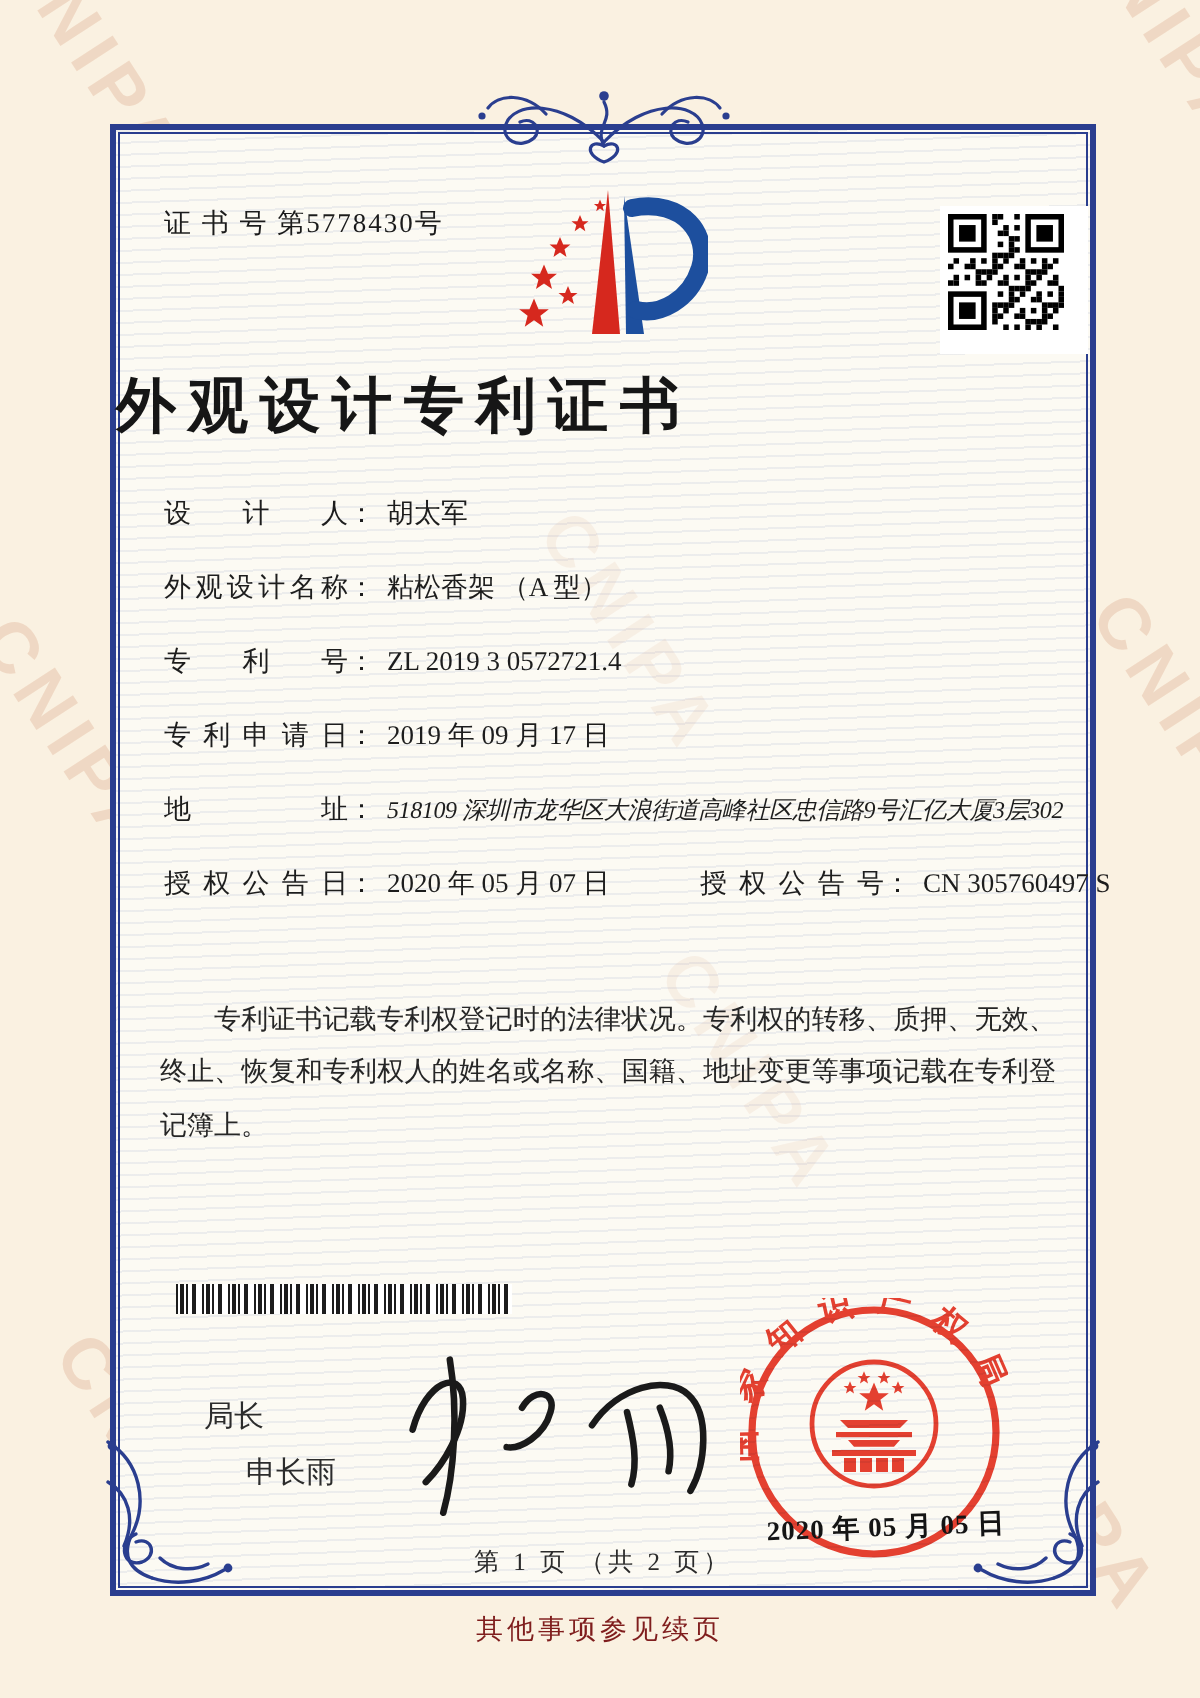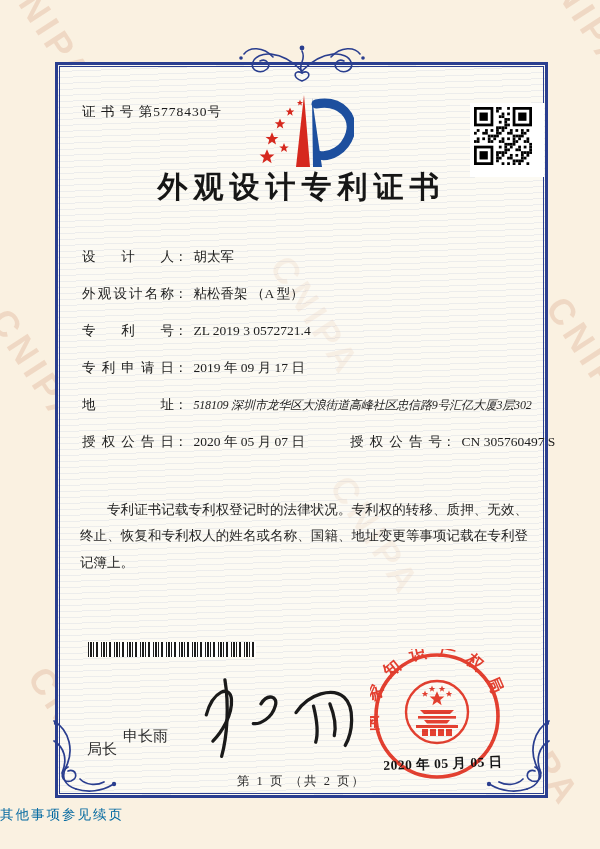--- a/index.html
+++ b/index.html
@@ -13,57 +13,57 @@
   
   .frame{position:absolute;left:55px;top:62px;width:487px;height:730px;
          border:3px solid #2a3e8f;background-color:#fcfaf3;
          background-image:repeating-linear-gradient(178deg,rgba(173,183,209,.20) 0 1px,transparent 1px 6px);}
   .frame-inner{position:absolute;inset:1px;border:1px solid #2a3e8f;pointer-events:none;}
   .orn{position:absolute;pointer-events:none;}
   
   .certno{position:absolute;left:24px;top:38px;font-size:13.5px;letter-spacing:1px;color:#1b1b1b;}
   .logo{position:absolute;left:196px;top:26px;width:100px;height:92px;}
   .qr{position:absolute;left:412px;top:38px;width:66px;height:66px;background:#fff;padding:4px;}
-  .title{position:absolute;left:0;top:102px;width:100%;text-align:center;
+  .title{position:absolute;left:0;top:118px;width:100%;
          font-size:30px;font-weight:bold;letter-spacing:6px;color:#161616;}
   
   .fields{position:absolute;left:24px;top:183px;width:440px;}
   .frow{height:19px;margin-bottom:18px;white-space:nowrap;font-size:13.5px;}
   .flabel{display:inline-block;width:92px;text-align:justify;text-align-last:justify;
           vertical-align:top;color:#1d1d1d;}
   .fcolon{color:#1d1d1d;}
   .fvalue{margin-left:6px;color:#1d1d1d;}
   .frow.addr .fvalue{font-size:12px;letter-spacing:-0.2px;font-style:italic;}
   .grantpair{display:inline-block;}
   .grantpair.second{position:absolute;left:268px;top:0;}
   .grantrow{position:relative;}
   
   .paras{position:absolute;left:22px;top:432px;width:448px;font-size:13.5px;
          line-height:1.95;color:#262626;text-align:justify;}
   .paras p{margin:0;text-indent:2em;}
   
   .barcode{position:absolute;left:30px;top:577px;width:168px;height:15px;
            background:repeating-linear-gradient(90deg,#1c1c1c 0 1px,#fff 1px 2px,#1c1c1c 2px 4px,#fff 4px 5px,#1c1c1c 5px 6px,#fff 6px 8px,#1c1c1c 8px 10px,#fff 10px 13px);}
   
-  .signer-title{position:absolute;left:29px;top:634px;font-family:"Liberation Sans","DejaVu Sans",sans-serif;
-                font-size:15px;color:#2c2c2c;margin-top:41px;}
+  .signer-title{position:absolute;left:44px;top:634px;font-family:"Liberation Sans","DejaVu Sans",sans-serif;
+                font-size:15px;color:#2c2c2c;}
   .signer-name{position:absolute;left:30px;top:662px;font-family:"Liberation Sans","DejaVu Sans",sans-serif;
                font-size:15px;color:#2c2c2c;margin-left:35px;}
   .signature{position:absolute;left:133px;top:608px;width:175px;height:88px;}
   
   .seal{position:absolute;left:312px;top:584px;width:134px;height:134px;opacity:.92;
         mix-blend-mode:multiply;}
   .seal-date{position:absolute;left:300px;top:690px;width:170px;text-align:center;
              font-size:13.5px;font-weight:bold;letter-spacing:.5px;color:#141414;
              transform:rotate(-2deg);}
   
   .pagenum{position:absolute;left:0;top:708px;width:100%;text-align:center;
            font-size:12.5px;letter-spacing:2px;color:#2a2a2a;}
-  .contnote{position:absolute;left:0;top:806px;width:100%;text-align:left;
-            font-size:13.5px;letter-spacing:2px;color:#0369a1;}
+  .contnote{position:absolute;left:0;top:806px;width:100%;text-align:center;
+            font-size:13.5px;letter-spacing:2px;color:#7f1d1d;}
 </style>
 </head>
 <body>
 
 <div class="page">
 
   <span class="wm" style="left:-20px;top:6px">CNIPA</span>
   <span class="wm" style="left:516px;top:-8px">CNIPA</span>
   <span class="wm" style="left:-32px;top:348px">CNIPA</span>
   <span class="wm" style="left:524px;top:336px">CNIPA</span>

